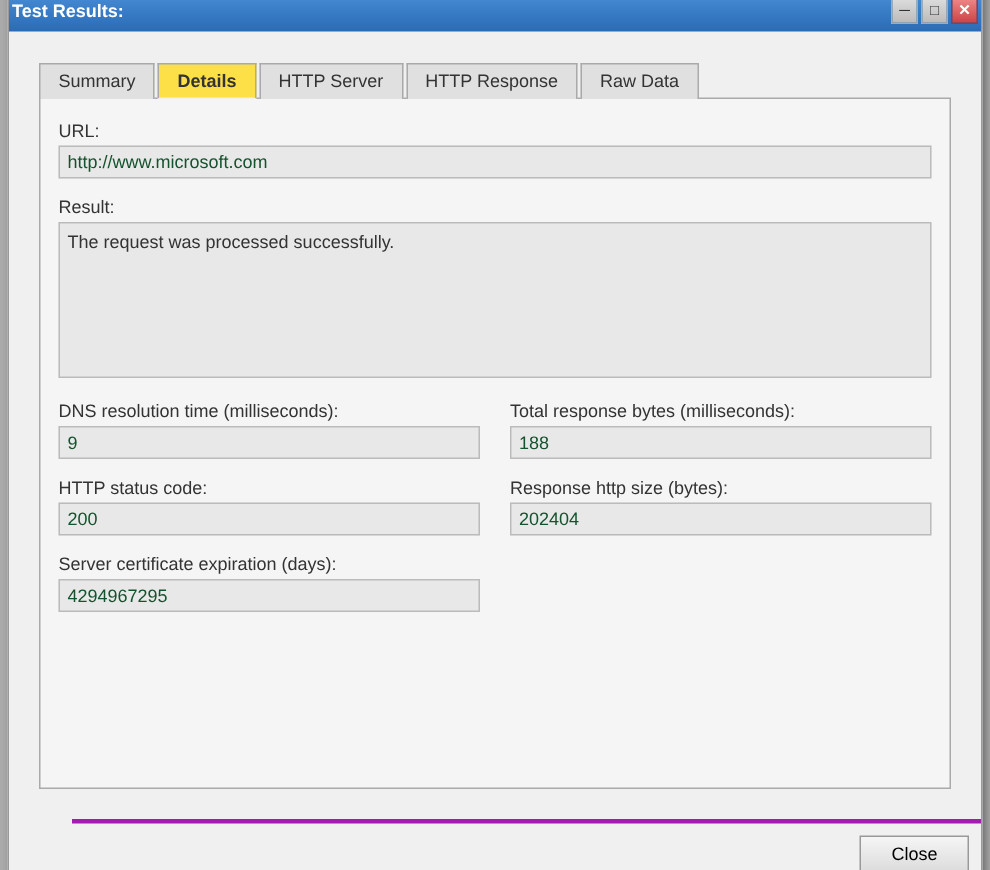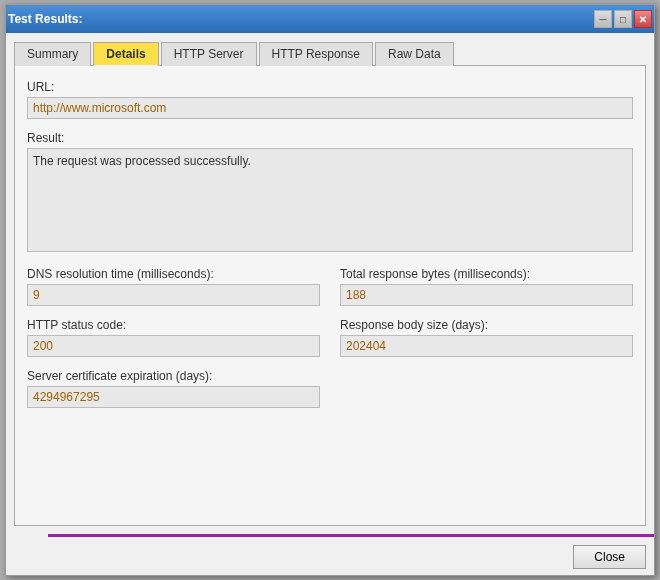--- a/index.html
+++ b/index.html
@@ -61,21 +61,21 @@
       color: white;
       border-color: #a33;
     }
 
     .title-btn.min-btn,
     .title-btn.max-btn {
       background: linear-gradient(to bottom, #ddd, #bbb);
     }
 
     .window-body {
-      padding: 8px;
+      padding: 20px;
     }
 
     .tab-bar {
       display: flex;
       border-bottom: 1px solid #aaa;
       margin-bottom: 0;
     }
 
     .tab {
       padding: 4px 12px;
@@ -114,21 +114,21 @@
       color: #333;
       margin-bottom: 3px;
     }
 
     .text-input {
       width: 100%;
       background: #e8e8e8;
       border: 1px solid #bbb;
       padding: 3px 5px;
       font-size: 12px;
-      color: #a16207;
+      color: #14532d;
       outline: none;
       font-family: inherit;
     }
 
     .text-area {
       width: 100%;
       background: #e8e8e8;
       border: 1px solid #bbb;
       padding: 5px;
       font-size: 12px;
@@ -231,21 +231,21 @@
 
         <div class="field-group">
           <div class="field-label">
             <span>HTTP status code:</span>
           </div>
           <input type="text" class="text-input" readonly="" value="200" style="">
         </div>
 
         <div class="field-group">
           <div class="field-label">
-            <span>Response body size (days):</span>
+            <span>Response http size (bytes):</span>
           </div>
           <input type="text" class="text-input" readonly="" value="202404" style="">
         </div>
 
         <div class="field-group">
           <div class="field-label">
             <span>Server certificate expiration (days):</span>
           </div>
           <input type="text" class="text-input" readonly="" value="4294967295" style="">
         </div>

